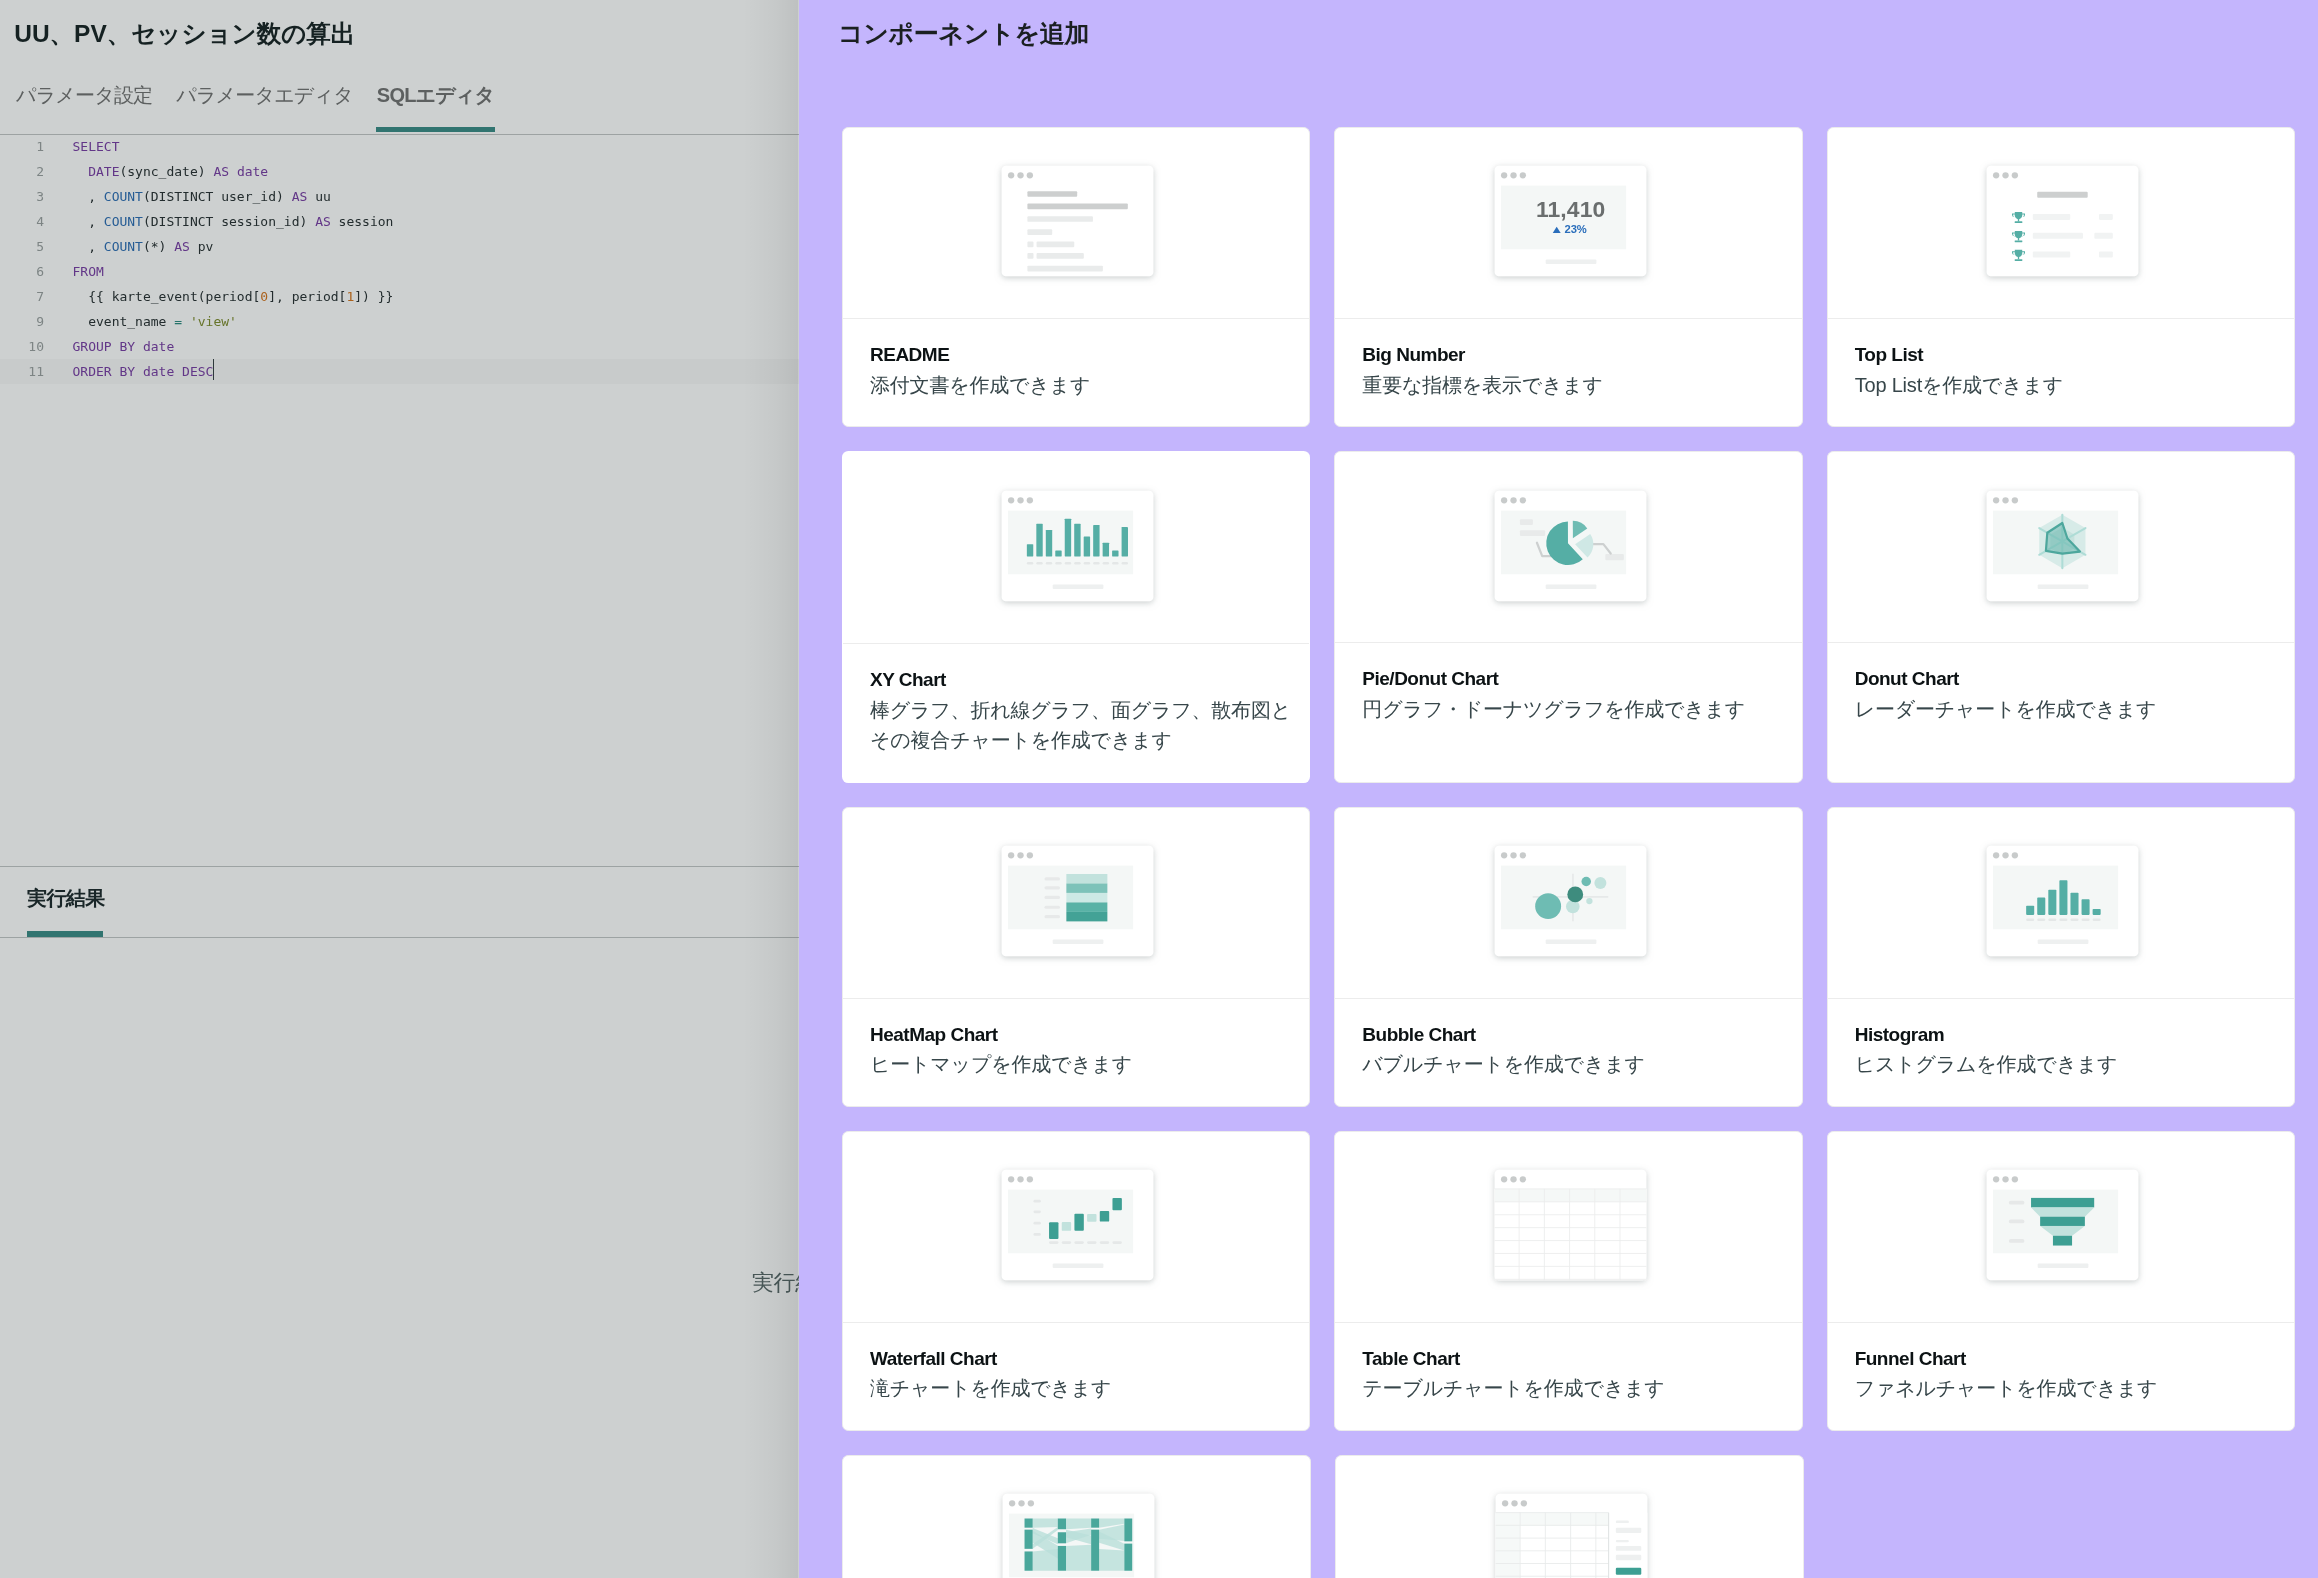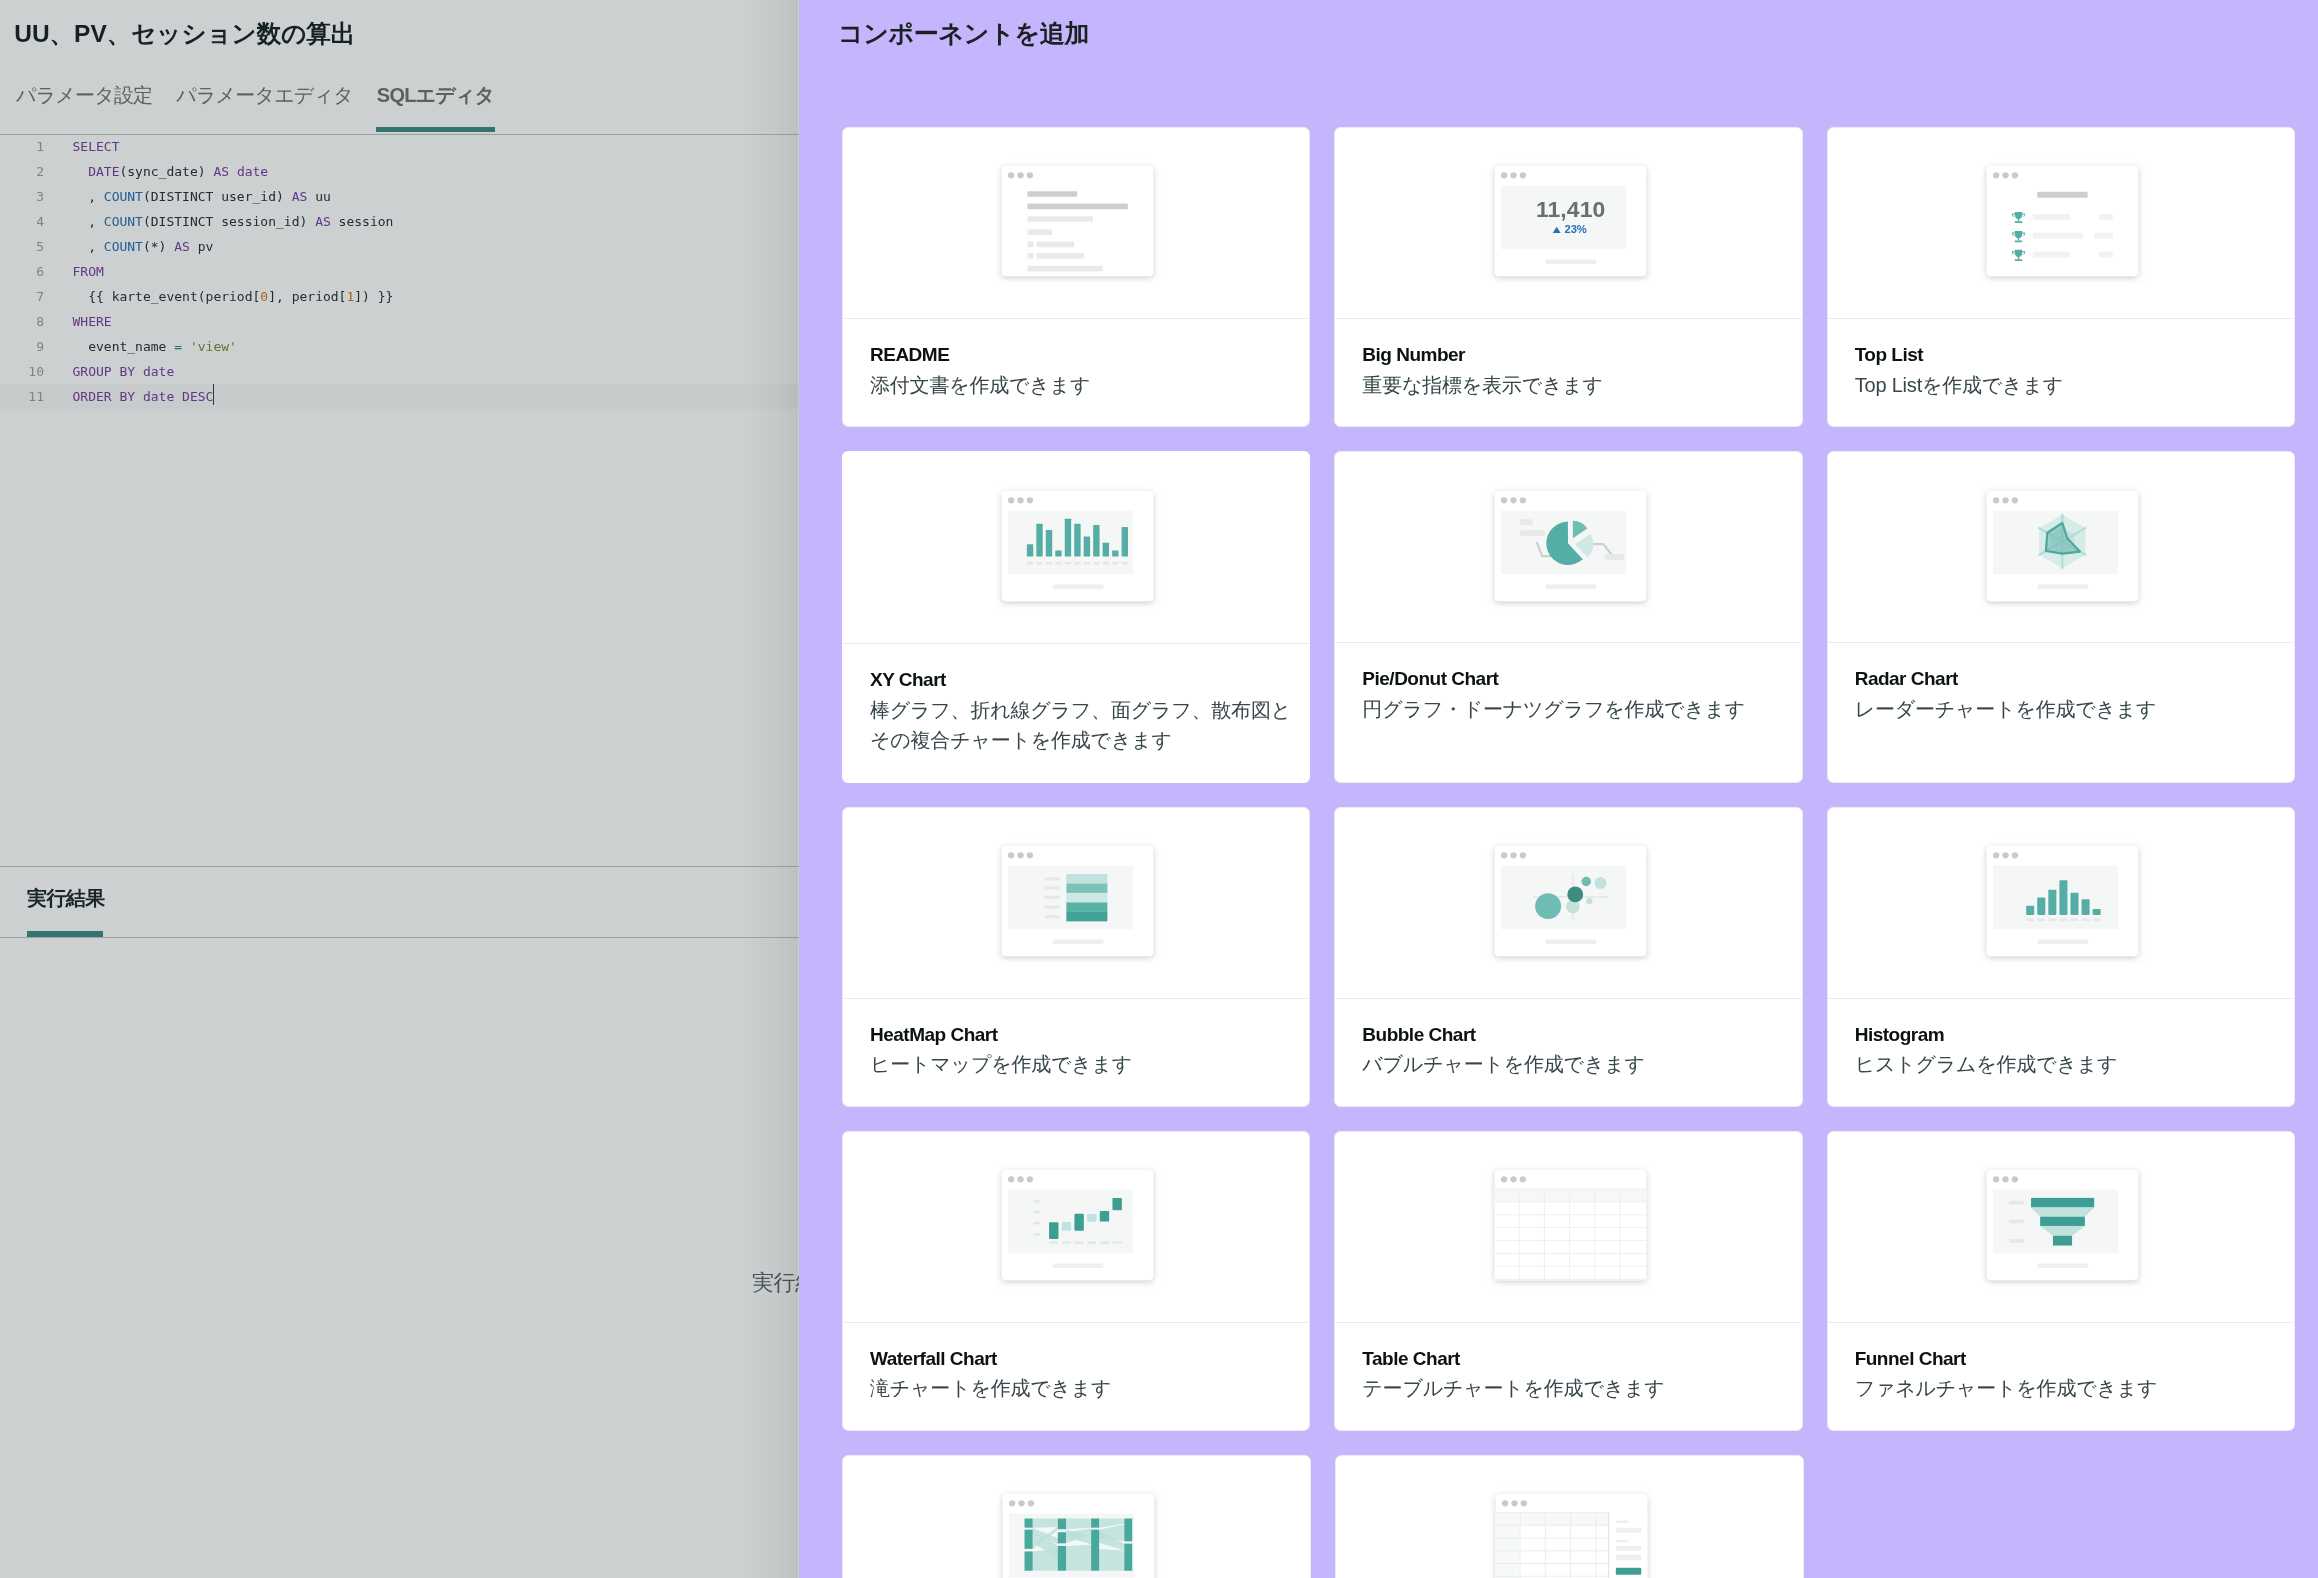--- a/index.html
+++ b/index.html
@@ -85,21 +85,20 @@
     <div id="tabs"><div class="tab">パラメータ設定</div><div class="tab">パラメータエディタ</div><div class="tab active">SQLエディタ</div></div>
     <div id="editor-divider"></div>
     <div id="code">
         <div class="cline"><span class="gutter">1</span><span class="ctext"><span class="kw">SELECT</span></span></div>
         <div class="cline"><span class="gutter">2</span><span class="ctext"><span class="pl">  </span><span class="kw">DATE</span><span class="pl">(sync_date) </span><span class="kw">AS</span><span class="pl"> </span><span class="kw">date</span></span></div>
         <div class="cline"><span class="gutter">3</span><span class="ctext"><span class="pl">  , </span><span class="fn">COUNT</span><span class="pl">(DISTINCT user_id) </span><span class="kw">AS</span><span class="pl"> uu</span></span></div>
         <div class="cline"><span class="gutter">4</span><span class="ctext"><span class="pl">  , </span><span class="fn">COUNT</span><span class="pl">(DISTINCT session_id) </span><span class="kw">AS</span><span class="pl"> session</span></span></div>
         <div class="cline"><span class="gutter">5</span><span class="ctext"><span class="pl">  , </span><span class="fn">COUNT</span><span class="pl">(*) </span><span class="kw">AS</span><span class="pl"> pv</span></span></div>
         <div class="cline"><span class="gutter">6</span><span class="ctext"><span class="kw">FROM</span></span></div>
         <div class="cline"><span class="gutter">7</span><span class="ctext"><span class="pl">  {{ karte_event(period[</span><span class="num">0</span><span class="pl">], period[</span><span class="num">1</span><span class="pl">]) }}</span></span></div>
-        <div class="cline"><span class="gutter">8</span><span class="ctext"><span class="kw">WHERE</span></span></div>
         <div class="cline"><span class="gutter">9</span><span class="ctext"><span class="pl">  event_name </span><span class="op">=</span><span class="pl"> </span><span class="str">'view'</span></span></div>
         <div class="cline"><span class="gutter">10</span><span class="ctext"><span class="kw">GROUP</span><span class="pl"> </span><span class="kw">BY</span><span class="pl"> </span><span class="kw">date</span></span></div>
         <div class="cline cur"><span class="gutter">11</span><span class="ctext"><span class="kw">ORDER</span><span class="pl"> </span><span class="kw">BY</span><span class="pl"> </span><span class="kw">date</span><span class="pl"> </span><span class="kw">DESC</span><span class="caret"></span></span></div>
       </div>
     <div id="result-divider"></div>
     <div id="result-tab">実行結果</div>
     <div id="result-underline"></div>
     <div id="result-divider2"></div>
     <div id="run-btn-ghost">実行結果</div>
   </div>
@@ -303,21 +302,21 @@
               <line x1="95.8" y1="64.2" x2="125.07" y2="47.30" stroke="#aedcd6" stroke-width="2.6" stroke-linecap="round"></line>
               <line x1="95.8" y1="64.2" x2="125.07" y2="81.10" stroke="#aedcd6" stroke-width="2.6" stroke-linecap="round"></line>
               <line x1="95.8" y1="64.2" x2="95.80" y2="98.00" stroke="#aedcd6" stroke-width="2.6" stroke-linecap="round"></line>
               <line x1="95.8" y1="64.2" x2="66.53" y2="81.10" stroke="#aedcd6" stroke-width="2.6" stroke-linecap="round"></line>
               <line x1="95.8" y1="64.2" x2="66.53" y2="47.30" stroke="#aedcd6" stroke-width="2.6" stroke-linecap="round"></line>
               <polygon points="95.80,40.88 102.24,60.48 118.05,77.04 95.80,79.75 75.02,76.20 76.77,53.22" fill="#55aea5" fill-opacity="0.45" stroke="#4da79d" stroke-width="2.8" stroke-linejoin="round"></polygon>
               <rect x="64.6" y="118.6" width="64.2" height="5.7" rx="1.3" fill="#eef0f0"></rect>
             </svg>
           </div>
           <div class="card-body">
-            <div class="card-name">Radar Chart</div>
+            <div class="card-name">Donut Chart</div>
             <div class="card-desc">レーダーチャートを作成できます</div>
           </div>
         </div>
       </div>
       <div class="row">
         <div class="card">
           <div class="card-thumb">
             <svg class="thumb-svg" width="177" height="136" viewBox="-16 -16 224 172" xmlns="http://www.w3.org/2000/svg">
               <defs>
                 <filter id="sh" x="-30%" y="-30%" width="170%" height="190%">

